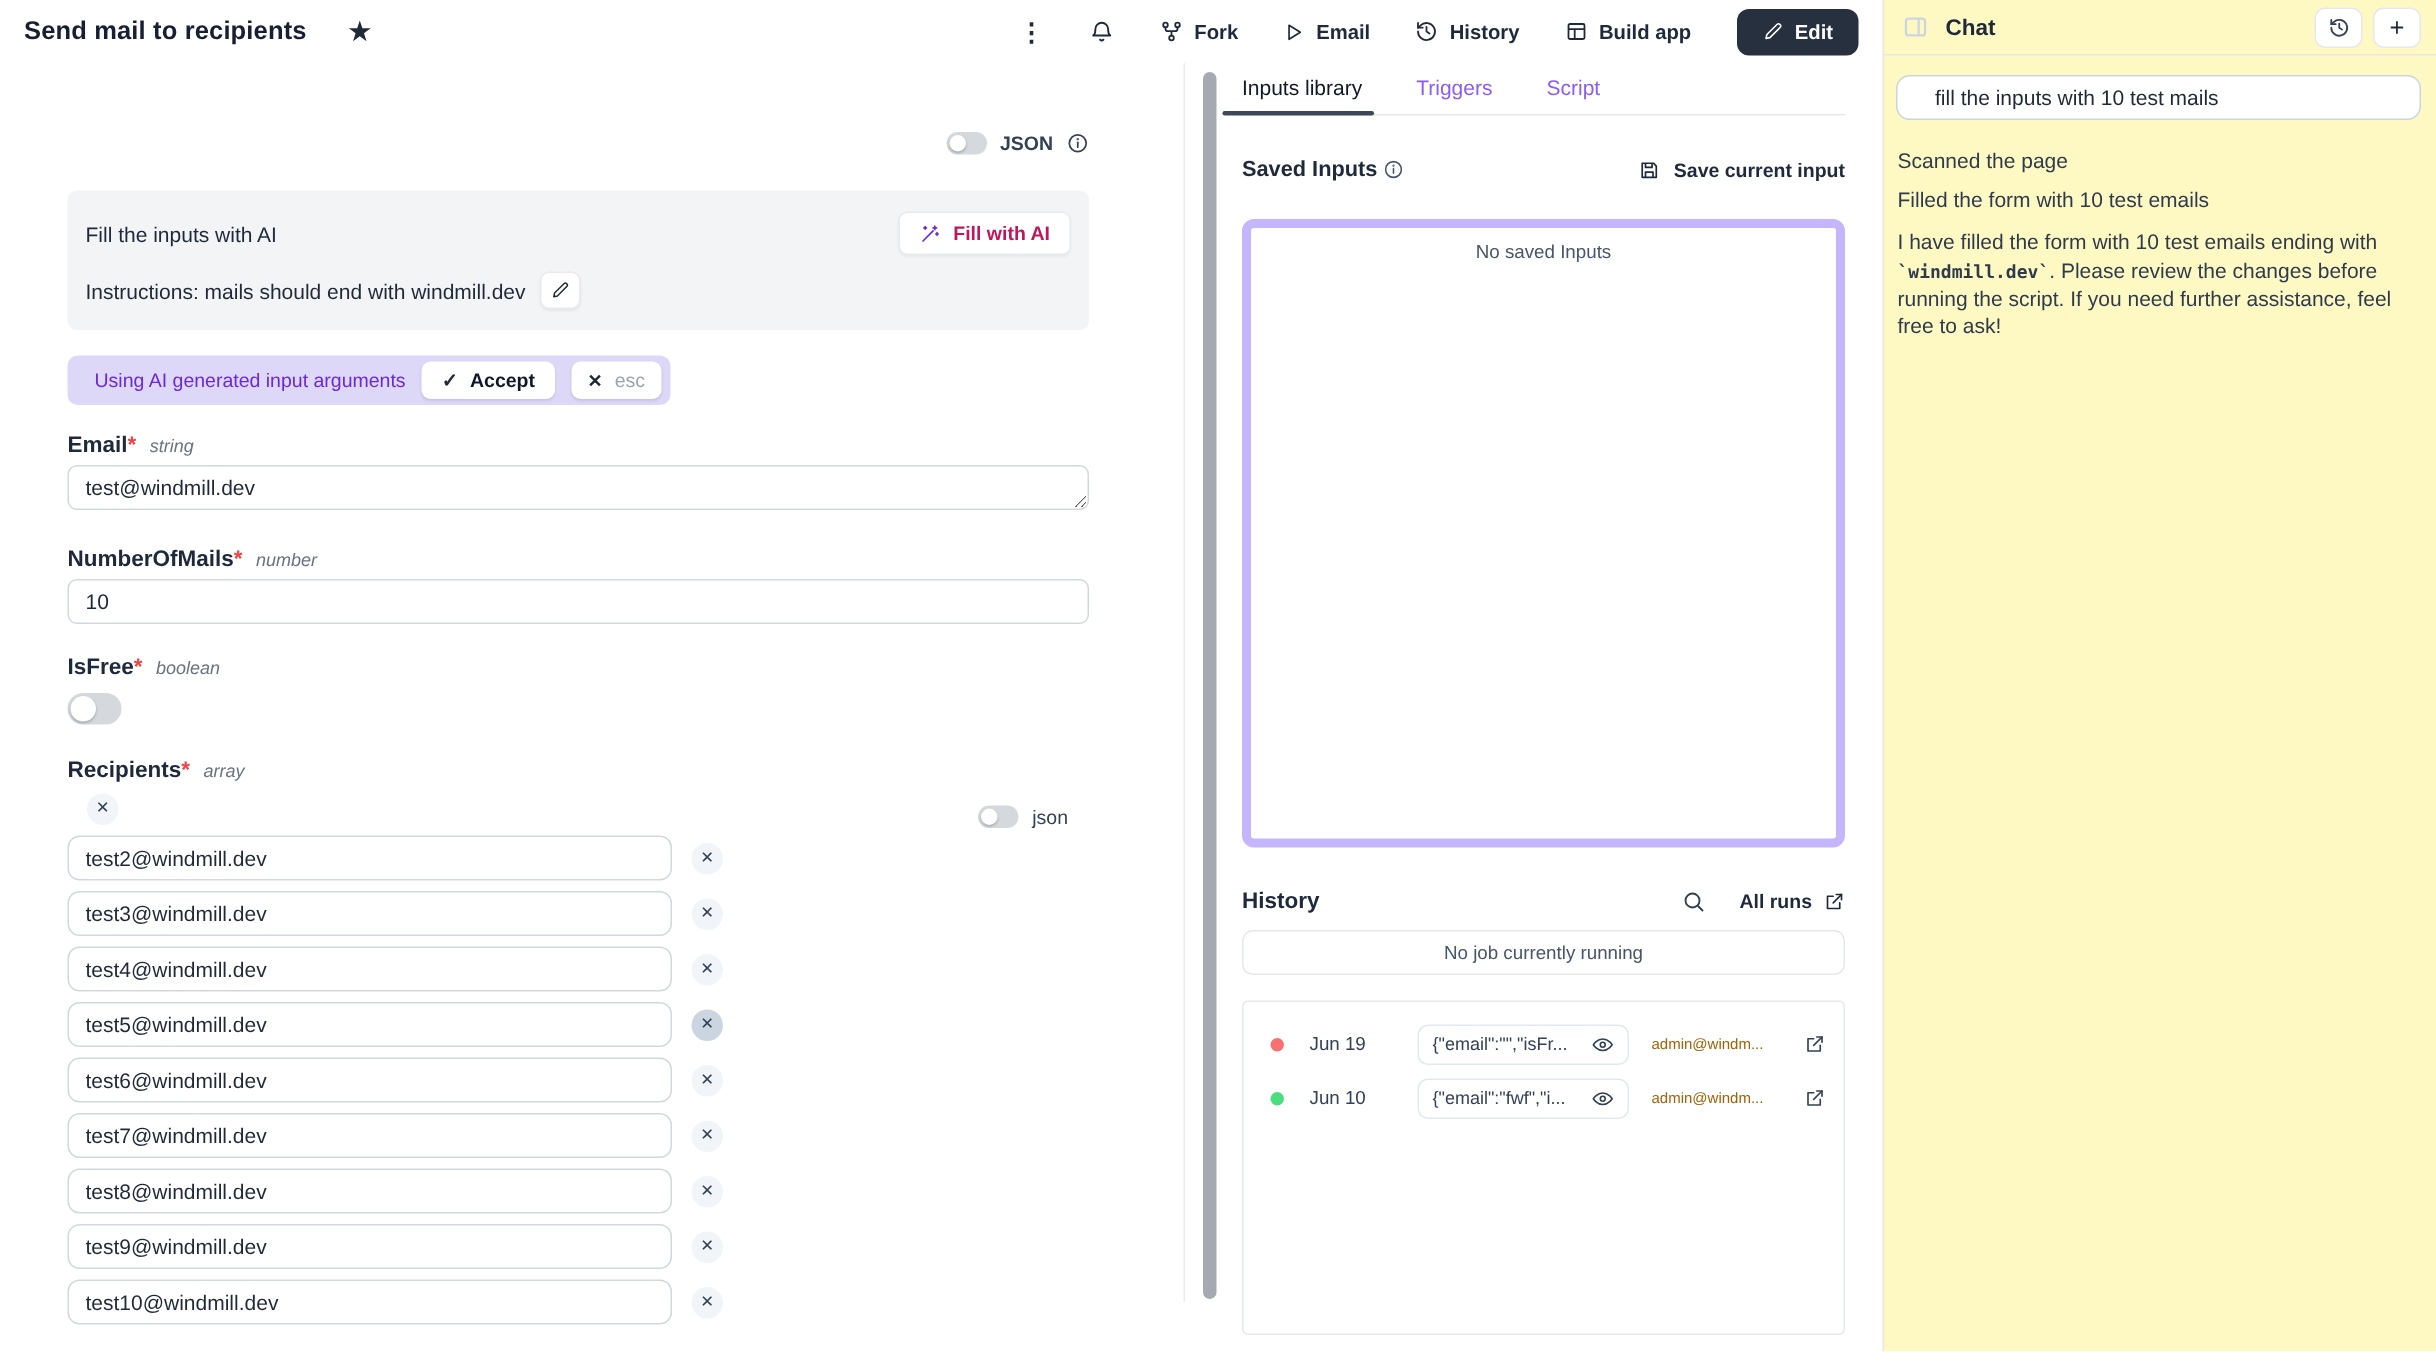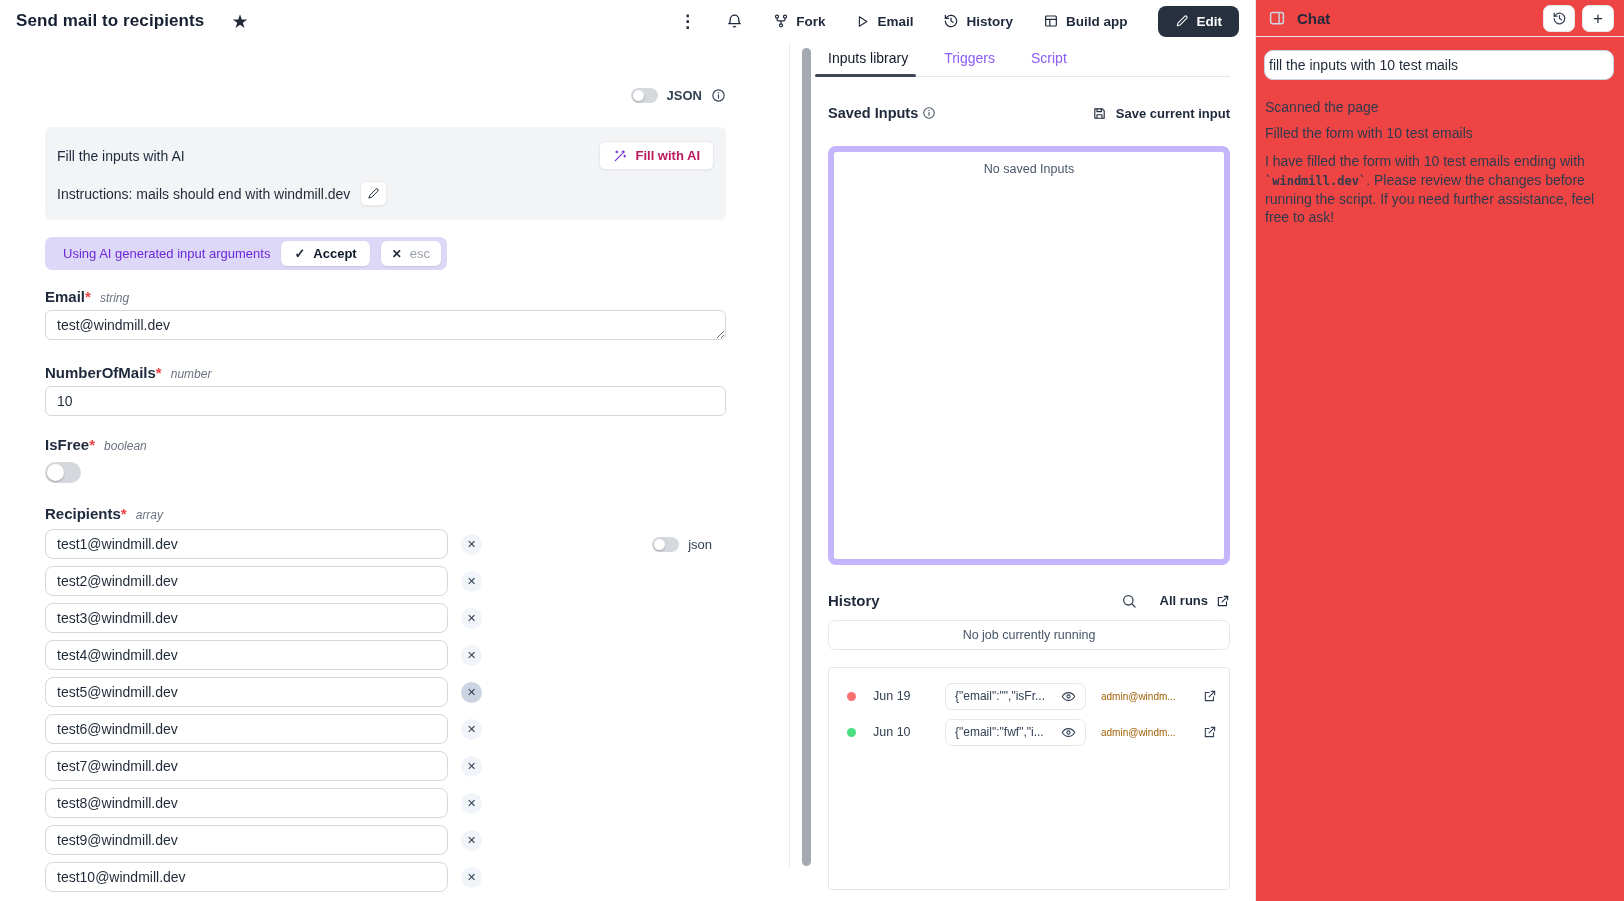--- a/index.html
+++ b/index.html
@@ -116,29 +116,29 @@
   .dot { width:9px; height:9px; border-radius:50%; margin-left:6px; }
   .dot.error { background:#f87171; } .dot.success { background:#4ade80; }
   .run-date { margin-left:17px; font-size:12.5px; color:#334155; width:47px; }
   .run-pill { margin-left:25px; border:1px solid #e2e8f0; border-radius:7px; padding:5px 9px;
               display:flex; align-items:center; gap:8px; width:141px; background:#fff; }
   .run-args { font-size:12px; color:#334155; white-space:nowrap; overflow:hidden; flex:1; }
   .run-user { margin-left:15px; font-size:10px; color:#a16207; white-space:nowrap; }
   .run-open { margin-left:auto; background:none; border:none; cursor:pointer; color:#334155; display:flex; }
 
   
-  .chat { position:absolute; left:1255px; top:0; width:369px; height:901px; border-left:1px solid #e5e7eb; background:#ef4444; }
+  .chat { position:absolute; left:1255px; top:0; width:369px; height:901px; border-left:1px solid #e5e7eb; background:#fef9c3; }
   .chat-head { height:37px; border-bottom:1px solid #e5e7eb; display:flex; align-items:center; padding:0 10px 0 12px; }
   .chat-title { margin-left:11px; font-size:15px; font-weight:700; color:#1e293b; }
   .chat-head-btns { margin-left:auto; display:flex; gap:7px; }
   .chat-hbtn { width:32px; height:27px; border:1px solid #e5e7eb; border-radius:7px; background:#fff;
                display:flex; align-items:center; justify-content:center; cursor:pointer; color:#334155; }
   .plus-glyph { font-size:17px; font-weight:400; color:#1f2937; line-height:1; }
   .chat-input { margin:13px 11px 0 8px; width:350px; height:30px; border:1px solid #cbd5e1; border-radius:9px;
-                padding:0 4px; font-size:14px; color:#1f2937; font-family:inherit; display:block; }
+                padding:0 25px; font-size:14px; color:#1f2937; font-family:inherit; display:block; }
   .chat-body { padding:19px 13px 0 9px; font-size:14px; color:#2f3b4d; }
   .chat-msg { margin-top:0; }
   .chat-msg + .chat-msg { margin-top:10px; }
   .chat-para { margin-top:11px; line-height:1.34; }
   .code { font-family:"DejaVu Sans Mono", monospace; font-weight:700; font-size:12px; }
 </style>
 </head>
 <body>
 
 <div class="topbar">
@@ -287,21 +287,20 @@
       <span class="f-label"><span>Recipients</span><span class="f-req">*</span></span>
       <span class="f-type">array</span>
     </div>
     <div class="rec-list">
       <div class="json-sm-toggle">
         <div class="tgl tgl-sm"></div>
         <span class="json-sm-label">json</span>
       </div>
 
   <div class="rec-row">
-    <input class="input" value="test1@windmill.dev" style="">
     <button class="x-btn">✕</button>
   </div>
 
   <div class="rec-row">
     <input class="input" value="test2@windmill.dev" style="">
     <button class="x-btn">✕</button>
   </div>
 
   <div class="rec-row">
     <input class="input" value="test3@windmill.dev" style="">

